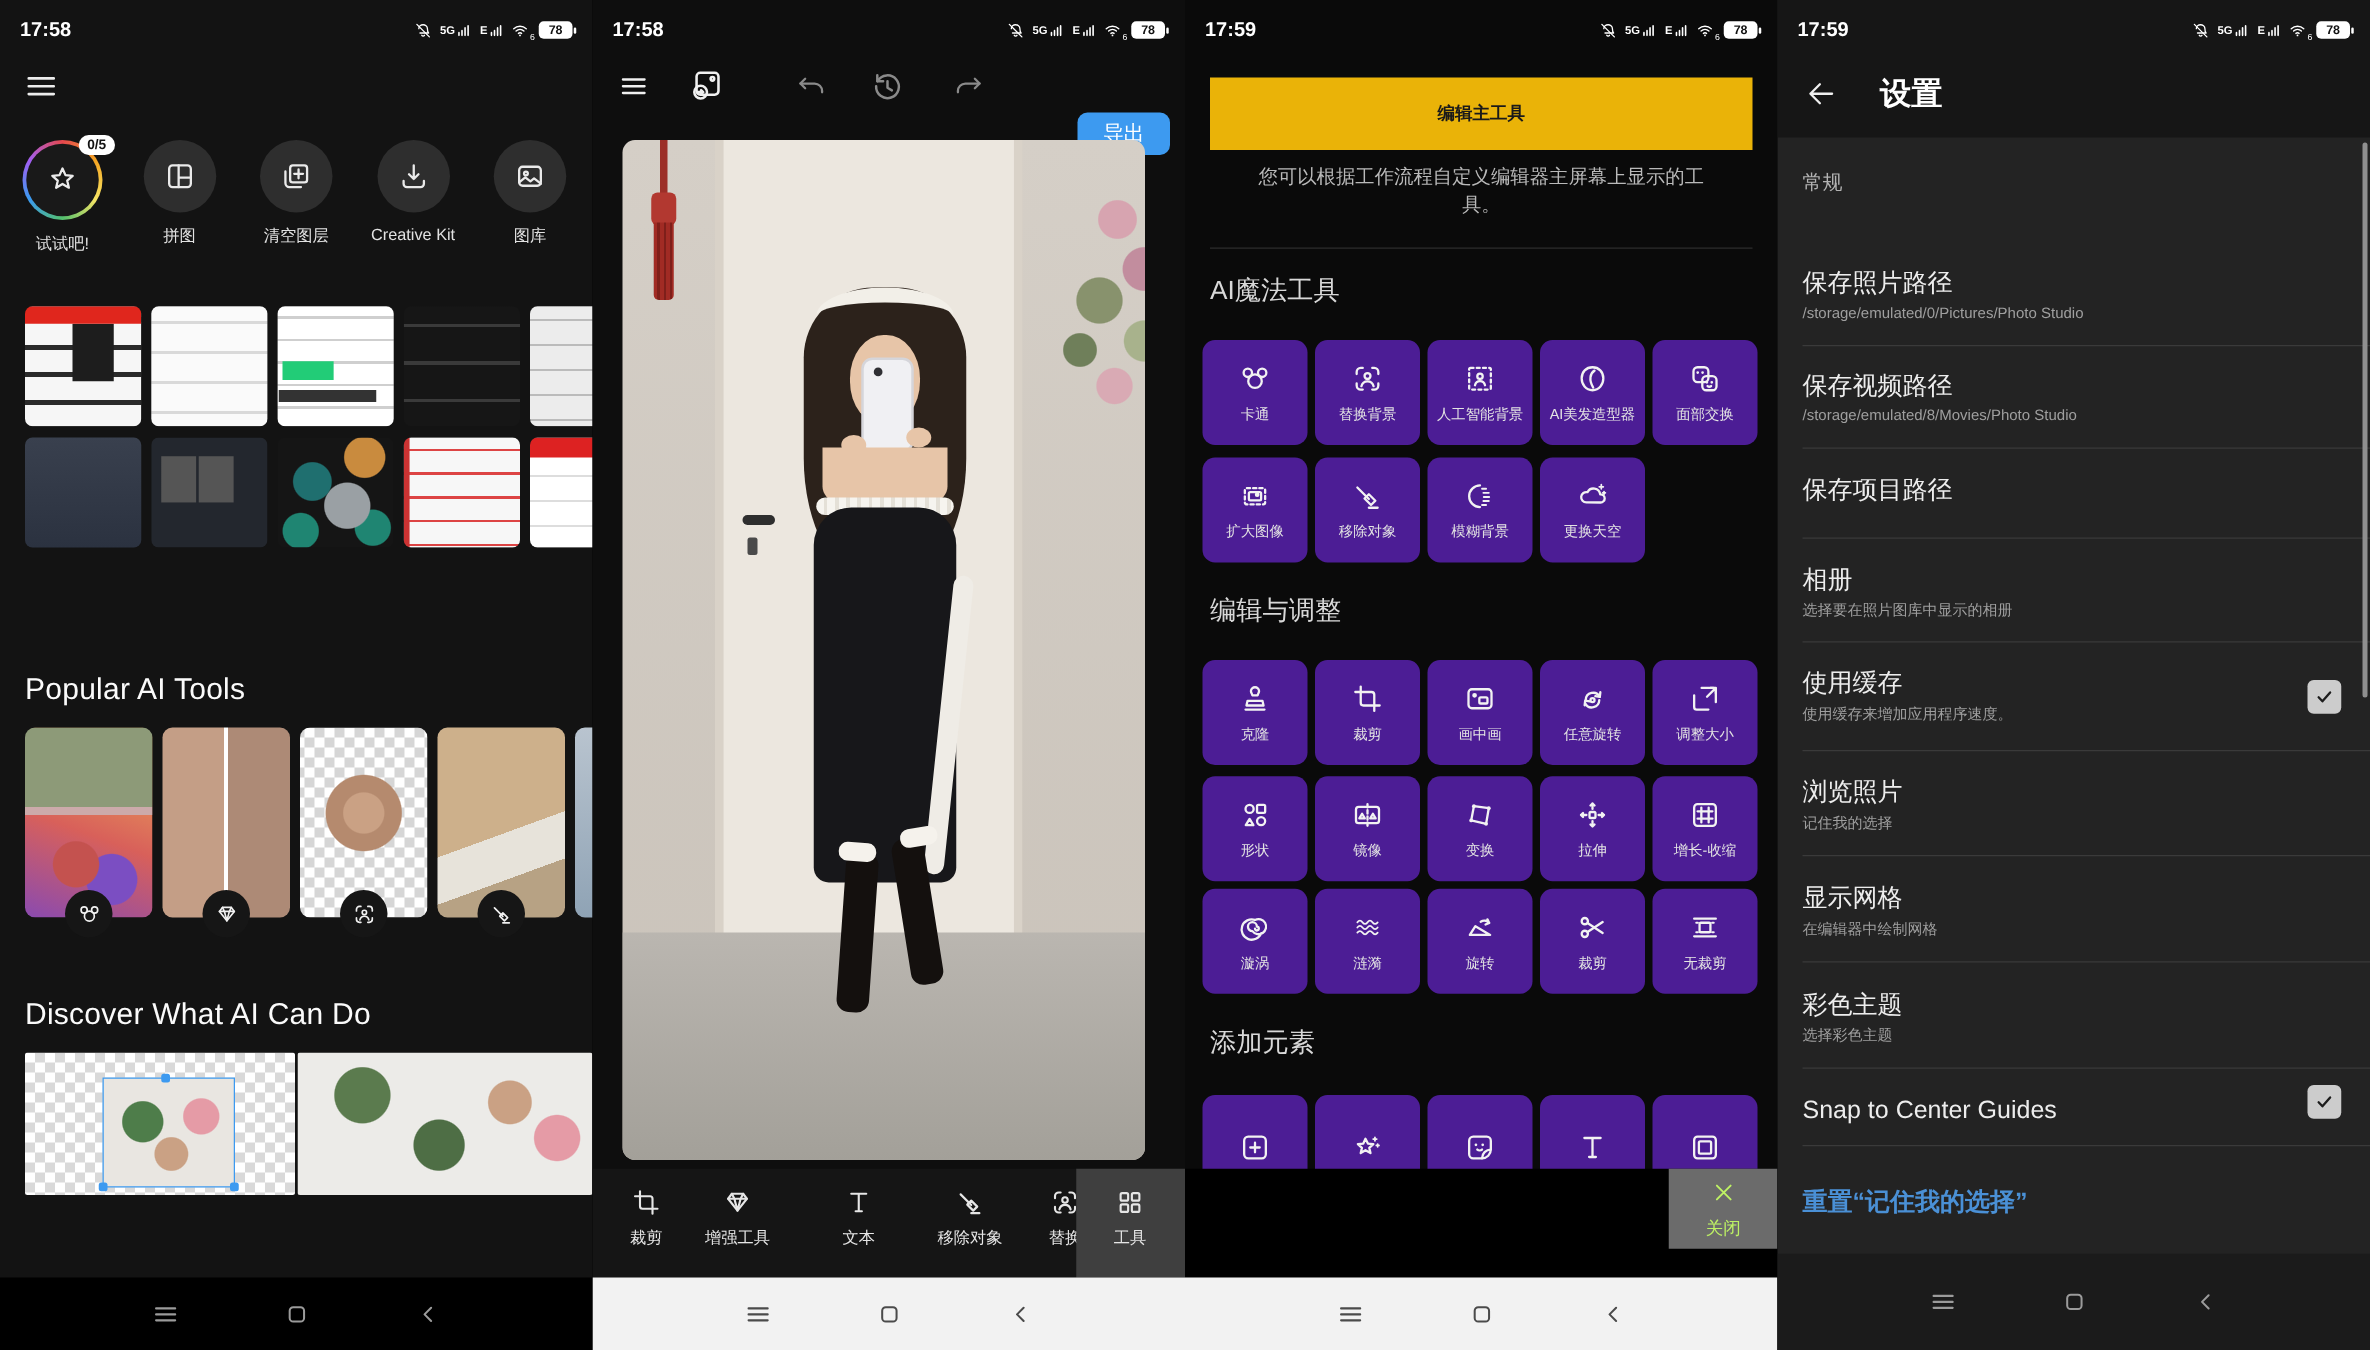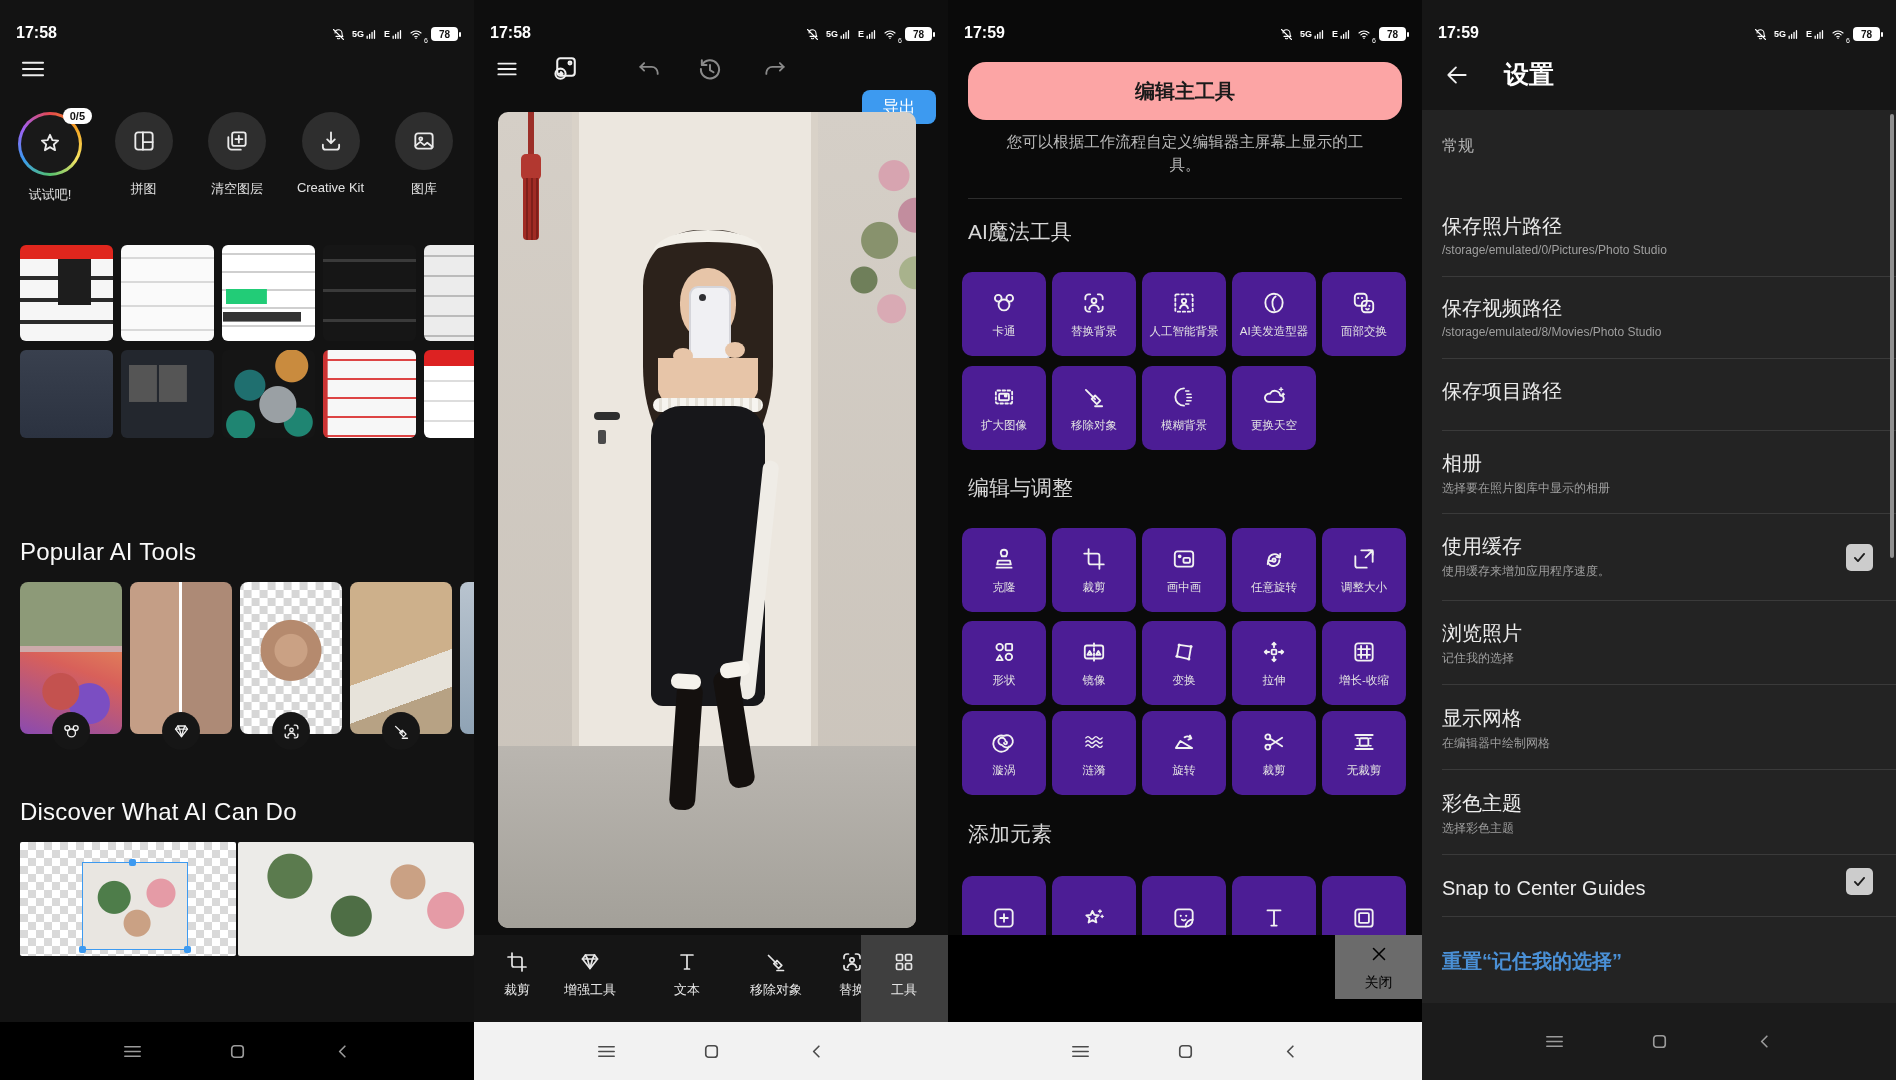--- a/index.html
+++ b/index.html
@@ -5,21 +5,21 @@
   html,body{margin:0;padding:0}
   body{width:1896px;height:1080px;background:#000;font-family:"Liberation Sans",sans-serif;position:relative;overflow:hidden;color:#fff}
   .abs{position:absolute}
   .panel{position:absolute;top:0;height:1080px;width:474px;overflow:hidden}
   #p1{left:0;background:#131313}
   #p2{left:474px;background:#0e0e0e}
   #p3{left:948px;background:#0a0a0a}
   #p4{left:1422px;background:#232323}
   .ico{display:block;stroke:currentColor;fill:none;stroke-width:1.7;stroke-linecap:round;stroke-linejoin:round}
   
-  .sbar{position:absolute;left:0;top:0;width:100%;height:42px;display:flex;align-items:flex-end;justify-content:space-between;padding:0 16px;box-sizing:border-box}
+  .sbar{position:absolute;left:0;top:0;width:100%;height:42px;display:flex;align-items:flex-start;justify-content:space-between;padding:16px 16px;box-sizing:border-box}
   .time{font-size:16px;font-weight:700;color:#fff}
   .sic{display:flex;align-items:center;gap:4px;color:#fff}
   .nlab{font-size:9px;font-weight:700;align-self:flex-start;margin:3px -3px 0 2px}
   .sb-bell{width:15px;height:15px}.sb-bars{width:13px;height:13px}.sb-wifi{width:16px;height:16px}
   .wifiwrap{position:relative;display:block}
   .wbadge{position:absolute;right:-4px;bottom:-2px;font-size:7px;color:#fff}
   .batt{width:27px;height:14px;background:#fff;border-radius:4px;color:#111;font-size:10px;font-weight:700;display:flex;align-items:center;justify-content:center;position:relative;margin-left:3px}
   .batt:after{content:"";position:absolute;right:-3px;top:4.5px;width:2.5px;height:5px;background:#fff;border-radius:1px}
   
   .anav{position:absolute;left:0;top:1022px;width:474px;height:58px;display:flex;align-items:center;justify-content:center;gap:82px}
@@ -62,29 +62,29 @@
   .ebtn svg{width:26px;height:26px}
   .dim{color:#8a8a8a}
   .exportbtn{position:absolute;left:388px;top:48px;width:74px;height:34px;border-radius:8px;background:#3d9af0;display:flex;align-items:center;justify-content:center;font-size:16.5px;color:#fff}
   .photo{position:absolute;left:24px;top:112px;width:418px;height:816px;border-radius:10px;overflow:hidden;background:linear-gradient(#d5cfc7,#c9c2b9)}
   .etoolbar{position:absolute;left:0;top:935px;width:474px;height:87px;background:#151515}
   .eti{position:absolute;display:flex;flex-direction:column;align-items:center;gap:7px;color:#e6e6e6;width:76px}
   .eti svg{width:24px;height:24px}
   .eti span{font-size:13px;white-space:nowrap}
   .etihl{position:absolute;left:387px;top:0;width:87px;height:87px;background:#3f3f3f}
   
-  .sheetcard{position:absolute;left:20px;top:62px;width:434px;height:58px;background:#fca5a5;border-radius:18px;display:flex;align-items:center;justify-content:center;font-size:20px;font-weight:700;color:#1a1a1a}
+  .sheetcard{position:absolute;left:20px;top:62px;width:434px;height:58px;background:#eab308;border-radius:0;display:flex;align-items:center;justify-content:center;font-size:14px;font-weight:700;color:#1a1a1a}
   .sheetsub{position:absolute;left:57px;top:130px;width:360px;text-align:center;font-size:15.5px;line-height:23px;color:#b9b9b9}
   .dv3{position:absolute;left:20px;width:434px;height:1px;background:#2d2d2d}
   .sh{position:absolute;left:20px;font-size:21px;color:#d8d8d8}
   .tile{position:absolute;width:84px;height:84px;background:#4c1d95;border-radius:10px;display:flex;flex-direction:column;align-items:center;justify-content:center;gap:8px}
   .tile svg{width:26px;height:26px;color:#f2f2f2}
   .tl{font-size:11.5px;color:#e3e3e3;white-space:nowrap}
   .strip3{position:absolute;left:0;top:935px;width:474px;height:87px;background:#000}
-  .closeblk{position:absolute;left:387px;top:935px;width:87px;height:64px;background:#6b6b6b;display:flex;flex-direction:column;align-items:center;justify-content:center;gap:9px;color:#000000}
+  .closeblk{position:absolute;left:387px;top:935px;width:87px;height:64px;background:#6b6b6b;display:flex;flex-direction:column;align-items:center;justify-content:center;gap:9px;color:#bef264}
   .closeblk svg{width:22px;height:22px}
   .closeblk span{font-size:14px}
   
   .shead{position:absolute;left:0;top:0;width:474px;height:110px;background:#161616}
   .sback{position:absolute;left:22px;top:62px;width:26px;height:26px;color:#efefef}
   .stitle{position:absolute;left:82px;top:58px;font-size:25px;font-weight:700;color:#fff}
   .ssec{position:absolute;left:20px;top:136px;font-size:16px;color:#b3b3b3}
   .st{position:absolute;left:20px;font-size:20px;color:#ededed}
   .ss{position:absolute;left:20px;font-size:12px;color:#9f9f9f}
   .dv4{position:absolute;left:20px;width:454px;height:1px;background:#3a3a3a}

